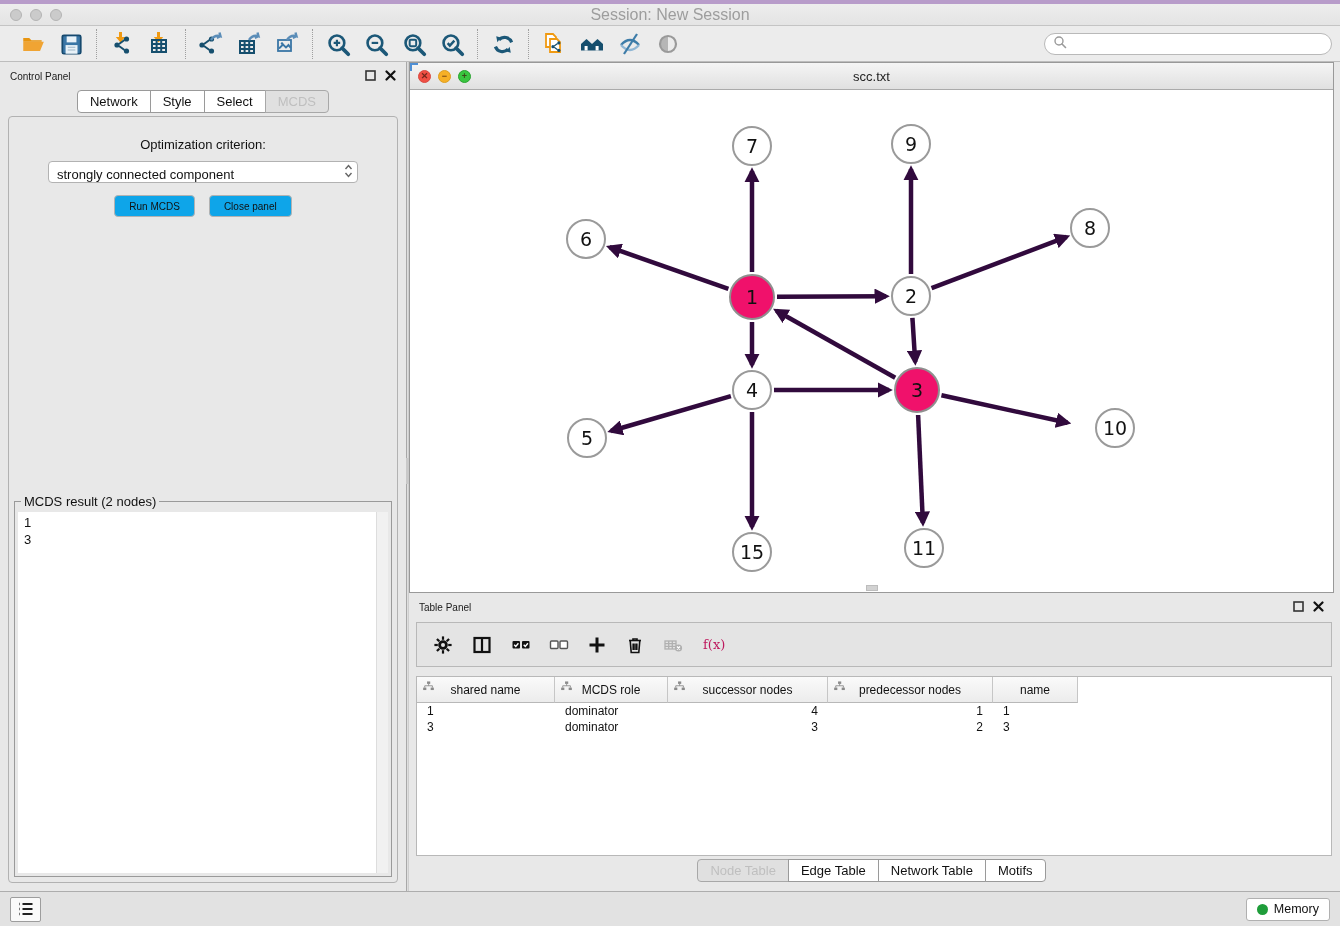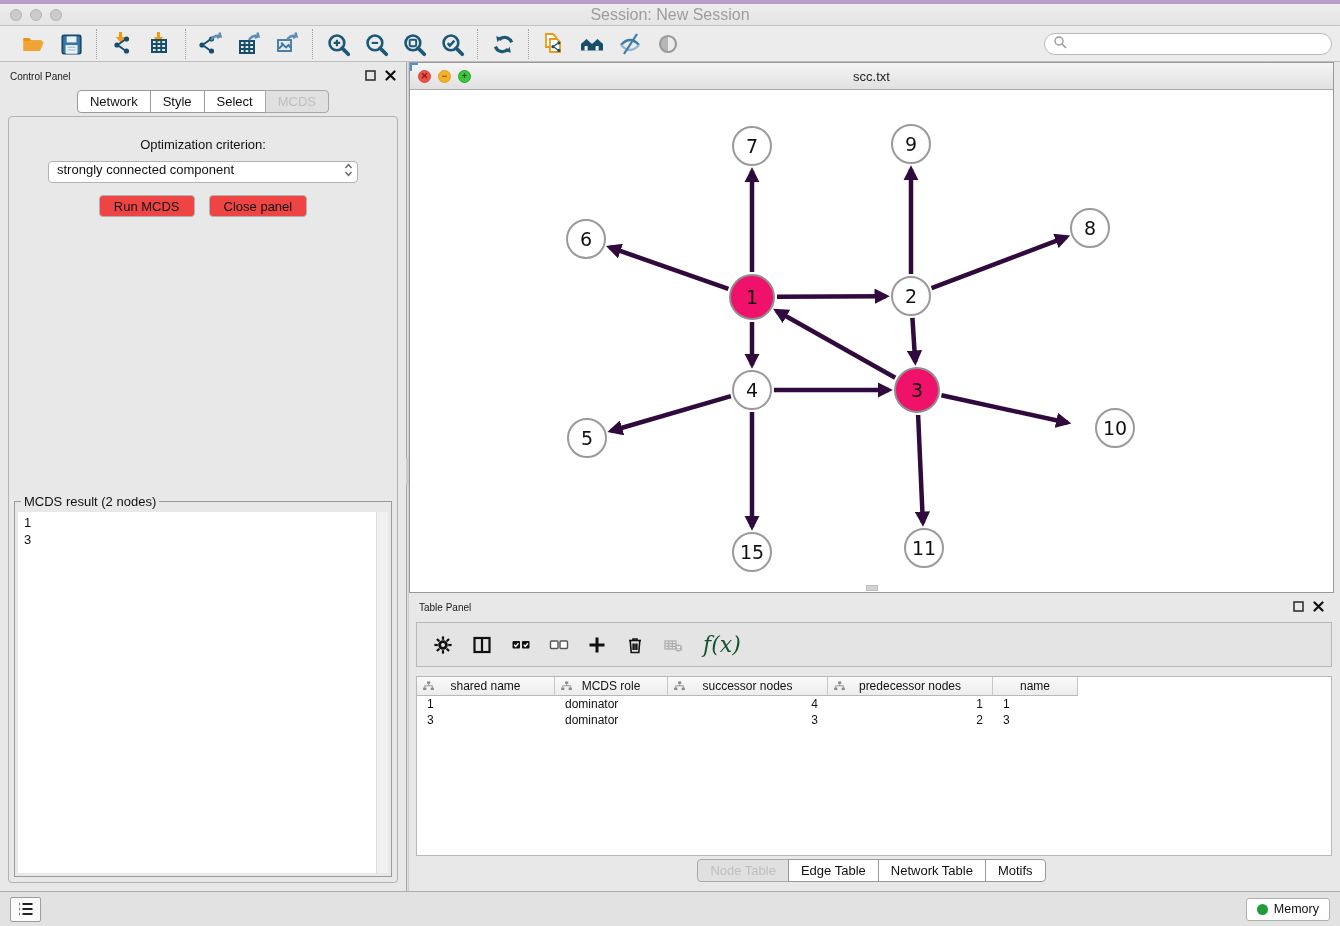--- a/index.html
+++ b/index.html
@@ -31,25 +31,25 @@
   .win-icons { margin-left:auto; display:flex; gap:9px; align-items:center; }
   .cp-tabs, .tp-tabs { display:flex; justify-content:center; position:relative; z-index:2; }
   .tab { font-size:13px; padding:3px 12px; background:#fff; border:1px solid #9a9a9a; margin-right:-1px; color:#111; white-space:nowrap; }
   .tab:first-child { border-radius:4px 0 0 4px; }
   .tab:last-child { border-radius:0 4px 4px 0; margin-right:0; }
   .tab.selected { background:#e0e0e0; color:#bfbfbf; border-color:#a8a8a8; }
   .cp-body { position:absolute; top:54px; left:8px; right:8px; bottom:8px;
     border:1px solid #b2b2b2; border-radius:4px; background:#e8e8e8; }
   .opt-label { margin-top:20px; text-align:center; font-size:13px; }
   .criterion { margin:9px auto 0; width:310px; height:22px; background:#fff; border:1px solid #b2b2b2;
-    border-radius:4px; display:flex; align-items:flex-start; padding:0 4px 0 8px; font-size:13px; }
+    border-radius:4px; display:flex; align-items:flex-end; padding:0 4px 0 8px; font-size:13px; }
   .stepper { margin-left:auto; }
   .cp-buttons { display:flex; justify-content:center; gap:14px; margin-top:12px; }
-  .btn { background:#ef4444; border:1px solid #b2b2b2; border-radius:4px; height:22px; padding:0 14px;
-    font-size:13px; display:flex; align-items:center; }
+  .btn { background:#0ea5e9; border:1px solid #b2b2b2; border-radius:4px; height:22px; padding:0 14px;
+    font-size:10px; display:flex; align-items:center; }
   .result-group { position:absolute; left:4px; right:4px; top:376px; bottom:4px;
     border:1px solid #9a9a9a; margin:1px; padding:3px; background:#e8e8e8; }
   .result-group legend { font-size:13px; padding:0 3px; margin-left:3px; }
   .result-white { position:relative; width:100%; height:100%; background:#fff; overflow:hidden; }
   .result-text { padding:2px 6px; font-size:13px; line-height:17px; white-space:pre; }
   .result-scroll { position:absolute; top:0; right:0; bottom:0; width:12px; background:#f1f1f1; border-left:1px solid #ddd; }
   
   .v-divider { position:absolute; top:62px; bottom:35px; left:406px; width:3px; background:#dedede;
     border-left:1px solid #a8a8a8; border-right:1px solid #cecece; }
   .split-handle { position:absolute; top:396px; left:-1px; width:4px; height:26px; background:#c9c9c9; }
@@ -72,24 +72,24 @@
     background:#d2d2d2; border:1px solid #bdbdbd; }
   .gnode { position:absolute; border-radius:50%; background:#fff; border:2px solid #9a9a9a;
     display:flex; align-items:center; justify-content:center; font-family:"DejaVu Sans", sans-serif;
     font-size:19px; color:#111; z-index:2; }
   .gnode.selected { border-color:#8f8f8f; }
   
   .table-panel { position:absolute; left:409px; top:593px; width:925px; bottom:35px; background:#e8e8e8; }
   .tp-toolbar { position:absolute; left:7px; right:2px; top:29px; height:45px; background:#e4e4e4;
     border:1px solid #b8b8b8; display:flex; align-items:center; gap:18px; padding:0 16px; }
   .tp-icon { display:flex; align-items:center; justify-content:center; }
-  .fx { font-family:"DejaVu Serif", serif; font-style:italic; font-size:22px; color:#14532d; }
+  .fx { font-family:"DejaVu Serif", serif; font-size:13px; color:#be185d; }
   .tp-table { position:absolute; left:7px; right:2px; top:83px; bottom:35px; background:#fff; border:1px solid #b8b8b8; }
   .thead { display:flex; }
-  .th { height:19px; background:linear-gradient(#fafafa,#ececec); border-right:1px solid #c6c6c6;
+  .th { height:26px; background:linear-gradient(#fafafa,#ececec); border-right:1px solid #c6c6c6;
     border-bottom:1px solid #b8b8b8; font-size:12px; display:flex; align-items:center; justify-content:center;
     position:relative; color:#111; }
   .th .tree-icon { position:absolute; left:5px; top:3px; }
   .tr { display:flex; height:16px; font-size:12px; align-items:center; }
   .td { padding:0 10px; overflow:hidden; white-space:nowrap; }
   .tp-tabs-wrap { position:absolute; left:0; right:0; bottom:9px; display:flex; justify-content:center; }
   
   .status-bar { position:absolute; left:0; right:0; bottom:0; height:35px; background:#e2e2e2;
     border-top:1px solid #adadad; display:flex; align-items:center; padding:0 10px; }
   .list-btn { width:31px; height:25px; background:#fafafa; border:1px solid #9d9d9d; border-radius:2px;

